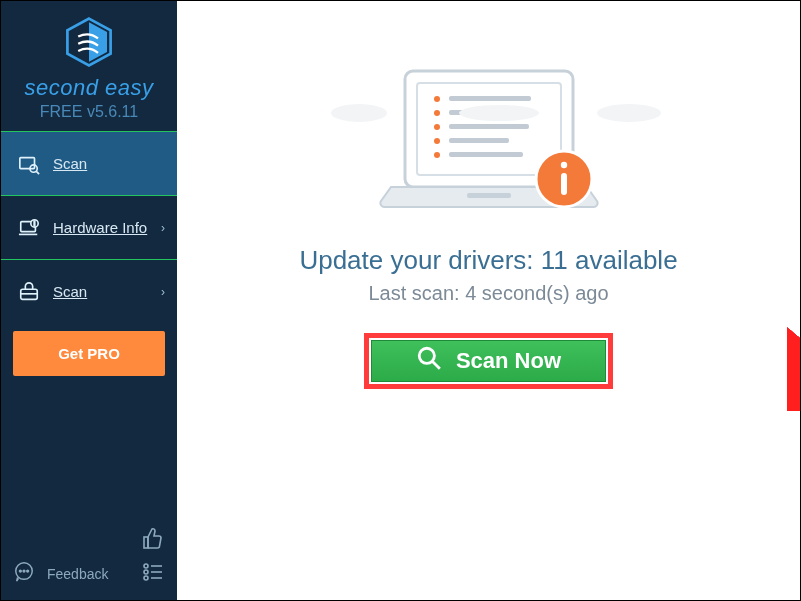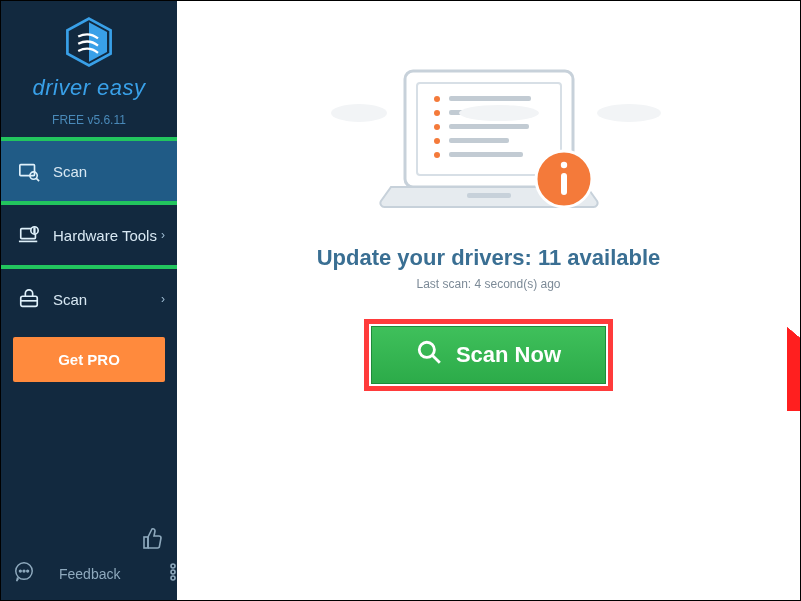--- a/index.html
+++ b/index.html
@@ -39,33 +39,34 @@
   }
   .brand-name {
     color: #39a0e8;
     font-size: 22px;
     font-weight: 400;
     font-style: italic;
     letter-spacing: .5px;
   }
   .brand-ver {
     color: #4989b8;
-    font-size: 12px;
-    margin-top: 12px;
+    font-size: 16px;
+    margin-top: 2px;
   }
   .nav-item {
     display: flex;
     align-items: center;
     height: 64px;
     padding: 0 16px;
     color: #d8e8f3;
     font-size: 15px;
     cursor: pointer;
-    border-top: 4px solid #22c55e;
+    border-top: 1px solid #22c55e;
     position: relative;
+    text-decoration: underline;
   }
   .nav-item.active {
     background: #205b86;
   }
   .nav-item .icon {
     width: 24px;
     margin-right: 12px;
     display:flex; align-items:center; justify-content:center;
   }
   .nav-item .chev {
@@ -84,21 +85,21 @@
   }
   .sidebar-footer {
     margin-top: auto;
     padding: 8px 12px 12px 12px;
     display: flex;
     flex-direction: column;
     gap: 6px;
     color: #8ea9bd;
   }
   .thumbs-row { display:flex; justify-content:flex-end; }
-  .feedback-row { display:flex; align-items:center; gap:24px; }
+  .feedback-row { display:flex; align-items:center; gap:12px; }
   .feedback-row .spacer { flex:1; }
   .feedback-row .fbtext { font-size: 14px; color:#8ea9bd; }
   .main {
     position: absolute;
     left: 176px; top: 0;
     right: 0; bottom: 0;
     background: #fff;
     display: flex;
     flex-direction: column;
     align-items: center;
@@ -108,42 +109,42 @@
     position: relative;
     width: 300px;
     height: 160px;
   }
   .clouds {
     position:absolute; left:-10px; top:40px; width:340px; height:24px;
   }
   .headline {
     margin-top: 24px;
     color: #3a6f93;
-    font-size: 22px;
-    font-weight: 700;
+    font-size: 26px;
+    font-weight: 400;
     text-align: right;
   }
   .subline {
     margin-top: 6px;
     color: #7c8a97;
-    font-size: 12px;
+    font-size: 20px;
   }
   .scan-wrap {
     margin-top: 28px;
     border: 5px solid #ff3b3b;
     padding: 2px;
     display: inline-block;
   }
   .scan-btn {
     background: linear-gradient(#3fc05b, #2cab49);
     border: 1px solid #1e8b39;
     color: #fff;
     font-weight: 700;
     font-size: 22px;
-    padding: 12px 44px;
+    padding: 4px 44px;
     cursor: pointer;
     display: flex;
     align-items: center;
     gap: 14px;
   }
   .arrow-annot {
     position: absolute;
     left: 610px;
     top: 300px;
     pointer-events: none;
@@ -171,21 +172,21 @@
     <div class="brand-logo">
       <svg width="54" height="54" viewBox="0 0 60 60">
         <polygon points="30,4 54,17 54,43 30,56 6,43 6,17" fill="none" stroke="#39a0e8" stroke-width="3"></polygon>
         <path d="M30 8 L50 19 L50 41 L30 52 Z" fill="#39a0e8"></path>
         <path d="M30 8 L10 19 L10 41 L30 52 Z" fill="none"></path>
         <path d="M18 24 Q30 18 40 26" stroke="#fff" stroke-width="2.5" fill="none"></path>
         <path d="M18 32 Q30 26 40 34" stroke="#fff" stroke-width="2.5" fill="none"></path>
         <path d="M18 40 Q30 34 40 42" stroke="#fff" stroke-width="2.5" fill="none"></path>
       </svg>
     </div>
-    <div class="brand-name">driver easy</div>
+    <div class="brand-name">second easy</div>
     <div class="brand-ver">FREE v5.6.11</div>
   </div>
 
   <div class="nav-item active">
     <span class="icon">
       <svg width="22" height="22" viewBox="0 0 24 24" fill="none" stroke="#dff1fb" stroke-width="1.8">
         <rect x="2" y="5" width="16" height="12" rx="1"></rect>
         <circle cx="17" cy="17" r="4"></circle>
           <line x1="20" y1="20" x2="23" y2="23"></line>
       </svg>
@@ -196,21 +197,21 @@
 
   <div class="nav-item">
     <span class="icon">
       <svg width="22" height="22" viewBox="0 0 24 24" fill="none" stroke="#dff1fb" stroke-width="1.8">
         <rect x="3" y="5" width="16" height="11" rx="1"></rect>
           <line x1="1" y1="19" x2="21" y2="19"></line>
         <circle cx="18" cy="7" r="4" fill="#12293f"></circle>
           <text x="18" y="10" font-size="7" fill="#dff1fb" text-anchor="middle">i</text>
       </svg>
     </span>
-    <span>Hardware Tools</span>
+    <span>Hardware Info</span>
     <span class="chev">›</span>
   </div>
 
   <div class="nav-item">
     <span class="icon">
       <svg width="22" height="22" viewBox="0 0 24 24" fill="none" stroke="#dff1fb" stroke-width="1.8">
         <rect x="3" y="9" width="18" height="11" rx="2"></rect>
         <path d="M8 9V6a4 4 0 0 1 8 0v3"></path>
         <line x1="3" y1="14" x2="21" y2="14"></line>
       </svg>

